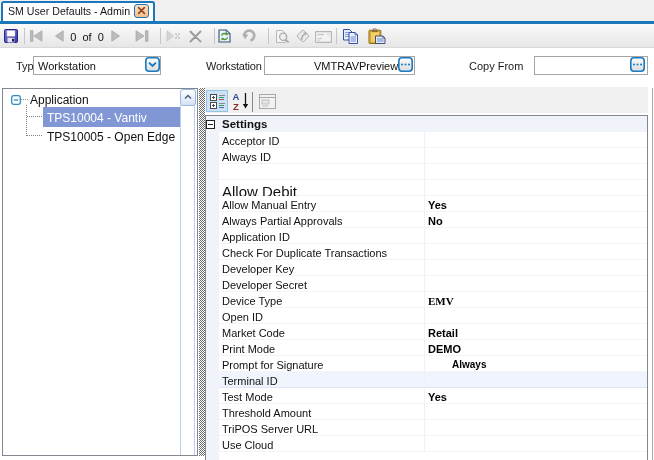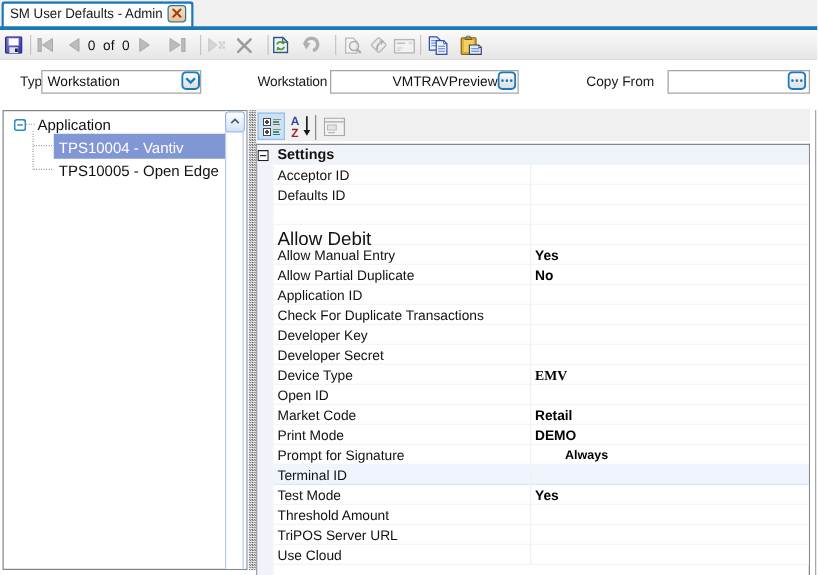--- a/index.html
+++ b/index.html
@@ -241,30 +241,30 @@
 <svg class="abs" style="left:206px;top:120px;" width="9" height="9" viewBox="0 0 9 9">
   <rect x="0.5" y="0.5" width="8" height="8" fill="#fff" stroke="#222"></rect>
   <path d="M2 4.5 H7" stroke="#222"></path>
 </svg>
 <div class="abs" style="left:222px;top:118px;font-size:11.5px;font-weight:bold;color:#111;">Settings</div>
 
 <div id="rows">
 <div class="abs" style="left:219px;top:132px;width:428px;height:16px;background:#ffffff;border-bottom:1px solid #f2f4fa;box-sizing:border-box;"></div>
 <div class="abs" style="left:222px;top:135px;font-size:11px;color:#111;white-space:nowrap;">Acceptor ID</div>
 <div class="abs" style="left:219px;top:148px;width:428px;height:16px;background:#ffffff;border-bottom:1px solid #f2f4fa;box-sizing:border-box;"></div>
-<div class="abs" style="left:222px;top:151px;font-size:11px;color:#111;white-space:nowrap;">Defaults ID</div>
+<div class="abs" style="left:222px;top:151px;font-size:11px;color:#111;white-space:nowrap;">Always ID</div>
 <div class="abs" style="left:219px;top:164px;width:428px;height:16px;background:#ffffff;border-bottom:1px solid #f2f4fa;box-sizing:border-box;"></div>
 <div class="abs" style="left:222px;top:167px;font-size:11px;color:#111;white-space:nowrap;margin-top:21px;">Account Token</div>
 <div class="abs" style="left:219px;top:180px;width:428px;height:16px;background:#ffffff;border-bottom:1px solid #f2f4fa;box-sizing:border-box;"></div>
 <div class="abs" style="left:222px;top:183px;font-size:15px;color:#111;white-space:nowrap;">Allow Debit</div>
 <div class="abs" style="left:219px;top:196px;width:428px;height:16px;background:#ffffff;border-bottom:1px solid #f2f4fa;box-sizing:border-box;"></div>
 <div class="abs" style="left:222px;top:199px;font-size:11px;color:#111;white-space:nowrap;">Allow Manual Entry</div>
 <div class="abs" style="left:428px;top:199px;font-size:11px;font-weight:bold;color:#000;white-space:nowrap;">Yes</div>
 <div class="abs" style="left:219px;top:212px;width:428px;height:16px;background:#ffffff;border-bottom:1px solid #f2f4fa;box-sizing:border-box;"></div>
-<div class="abs" style="left:222px;top:215px;font-size:11px;color:#111;white-space:nowrap;">Allow Partial Duplicate</div>
+<div class="abs" style="left:222px;top:215px;font-size:11px;color:#111;white-space:nowrap;">Always Partial Approvals</div>
 <div class="abs" style="left:428px;top:215px;font-size:11px;font-weight:bold;color:#000;white-space:nowrap;">No</div>
 <div class="abs" style="left:219px;top:228px;width:428px;height:16px;background:#ffffff;border-bottom:1px solid #f2f4fa;box-sizing:border-box;"></div>
 <div class="abs" style="left:222px;top:231px;font-size:11px;color:#111;white-space:nowrap;">Application ID</div>
 <div class="abs" style="left:219px;top:244px;width:428px;height:16px;background:#ffffff;border-bottom:1px solid #f2f4fa;box-sizing:border-box;"></div>
 <div class="abs" style="left:222px;top:247px;font-size:11px;color:#111;white-space:nowrap;">Check For Duplicate Transactions</div>
 <div class="abs" style="left:219px;top:260px;width:428px;height:16px;background:#ffffff;border-bottom:1px solid #f2f4fa;box-sizing:border-box;"></div>
 <div class="abs" style="left:222px;top:263px;font-size:11px;color:#111;white-space:nowrap;">Developer Key</div>
 <div class="abs" style="left:219px;top:276px;width:428px;height:16px;background:#ffffff;border-bottom:1px solid #f2f4fa;box-sizing:border-box;"></div>
 <div class="abs" style="left:222px;top:279px;font-size:11px;color:#111;white-space:nowrap;">Developer Secret</div>
 <div class="abs" style="left:219px;top:292px;width:428px;height:16px;background:#ffffff;border-bottom:1px solid #f2f4fa;box-sizing:border-box;"></div>

